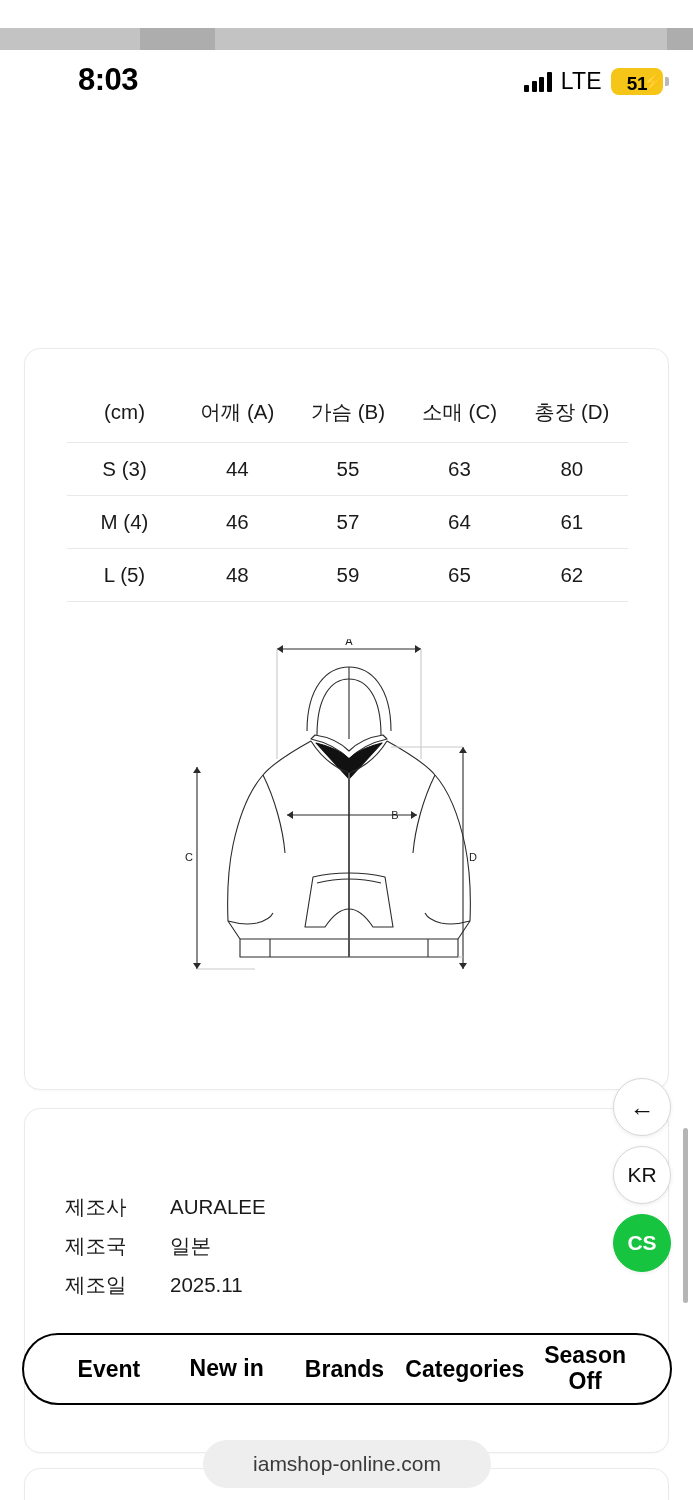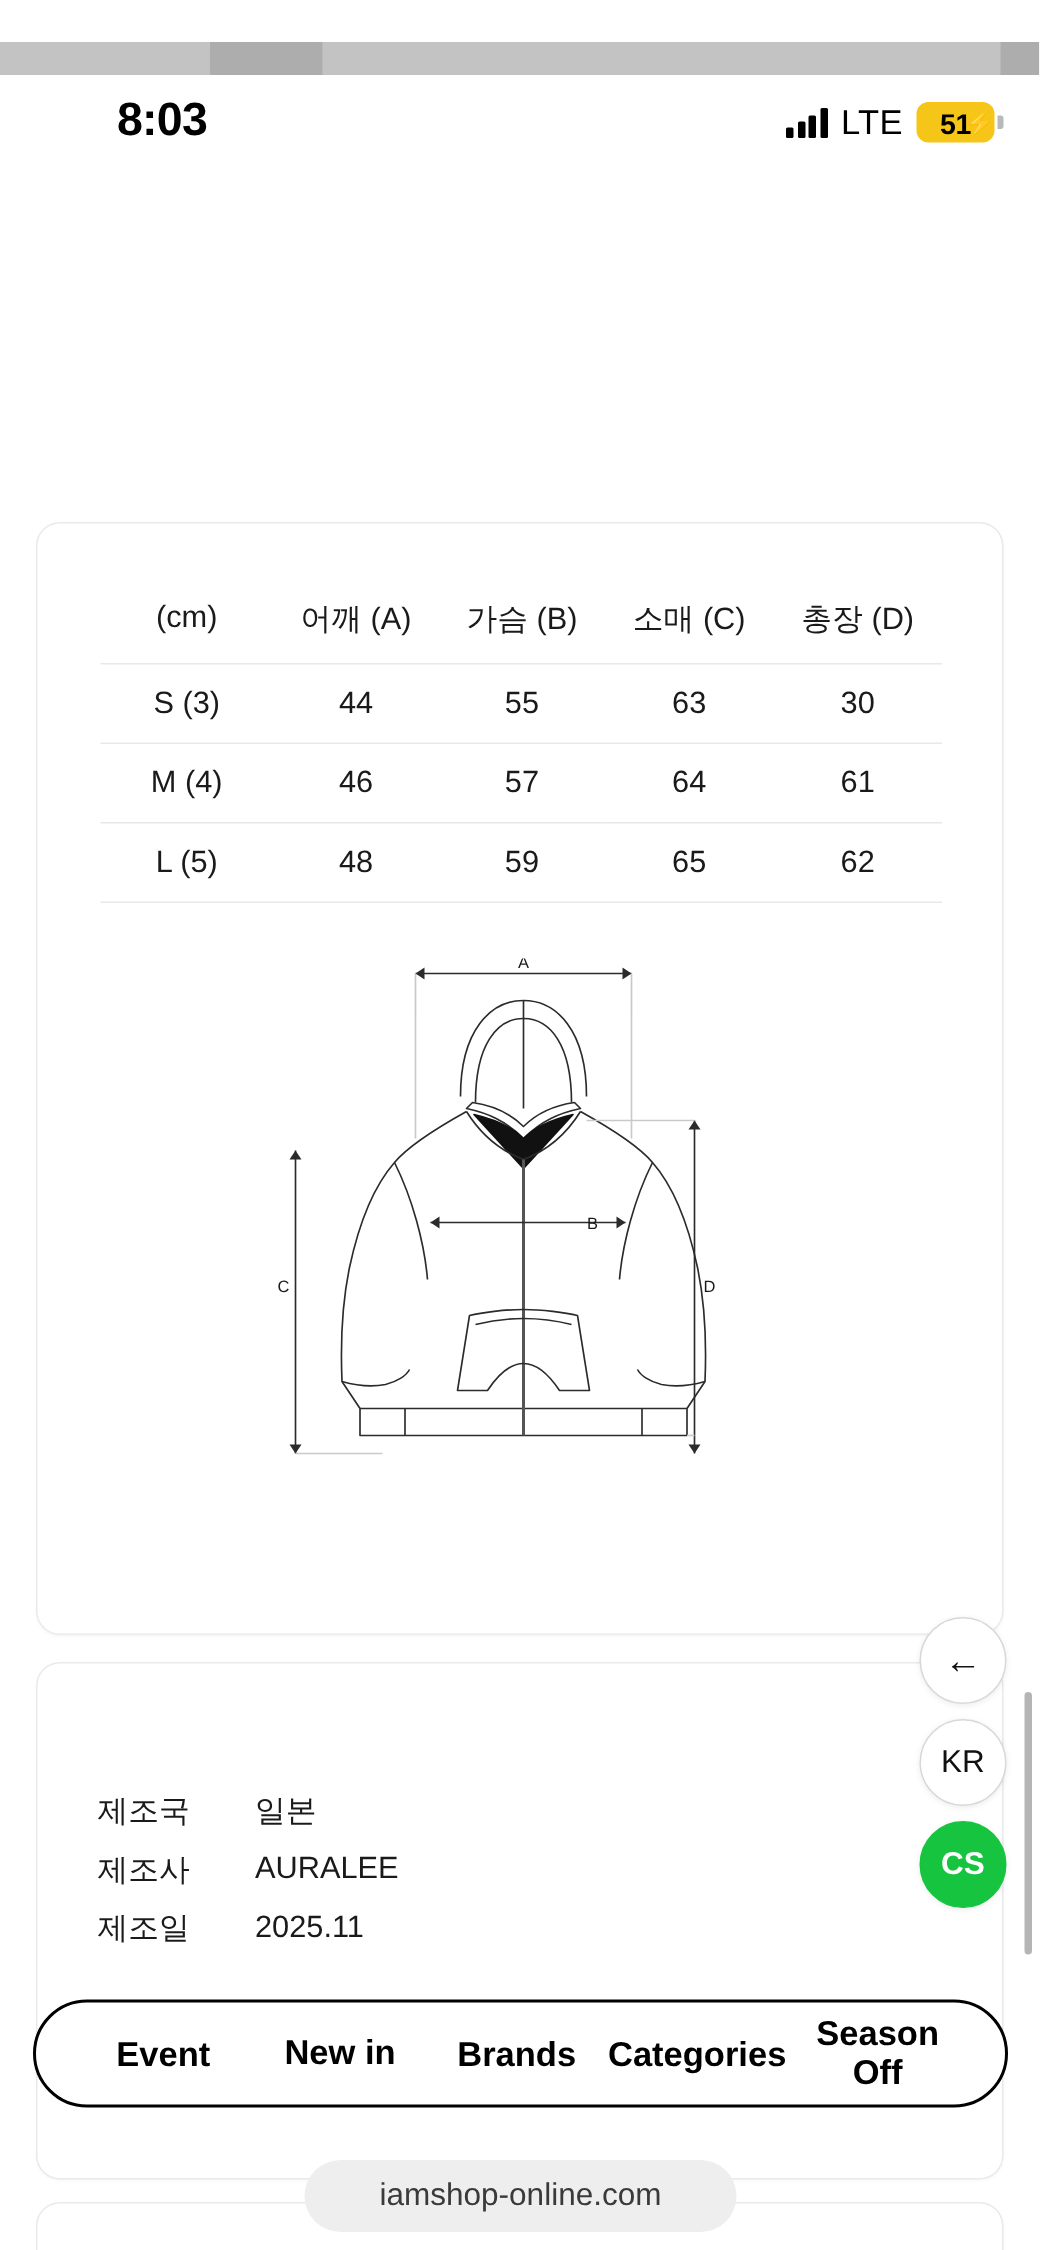--- a/index.html
+++ b/index.html
@@ -313,21 +313,21 @@
             <th>소매 (C)</th>
             <th>총장 (D)</th>
           </tr>
         </thead>
         <tbody>
           <tr>
             <td class="col-label">S (3)</td>
             <td>44</td>
             <td>55</td>
             <td>63</td>
-            <td>30</td>
+            <td>80</td>
           </tr>
           <tr>
             <td class="col-label">M (4)</td>
             <td>46</td>
             <td>57</td>
             <td>64</td>
             <td>61</td>
           </tr>
           <tr>
             <td class="col-label">L (5)</td>
@@ -395,26 +395,26 @@
           <text x="370" y="180" font-size="11" text-anchor="middle" fill="#1a1a1a" font-family="Liberation Sans, sans-serif">B</text>
           <text x="164" y="222" font-size="11" text-anchor="middle" fill="#1a1a1a" font-family="Liberation Sans, sans-serif">C</text>
           <text x="448" y="222" font-size="11" text-anchor="middle" fill="#1a1a1a" font-family="Liberation Sans, sans-serif">D</text>
         </svg>
       </div>
     </div>
 
     <div class="card" id="card-maker">
       <div class="maker-list">
         <div class="maker-row">
+          <div class="maker-key">제조사</div>
+          <div class="maker-val">AURALEE</div>
+        </div>
+        <div class="maker-row">
           <div class="maker-key">제조국</div>
           <div class="maker-val">일본</div>
-        </div>
-        <div class="maker-row">
-          <div class="maker-key">제조사</div>
-          <div class="maker-val">AURALEE</div>
         </div>
         <div class="maker-row">
           <div class="maker-key">제조일</div>
           <div class="maker-val">2025.11</div>
         </div>
       </div>
     </div>
 
     <div class="card" id="card-returns">
       <div class="returns-title">A. 반품</div>

